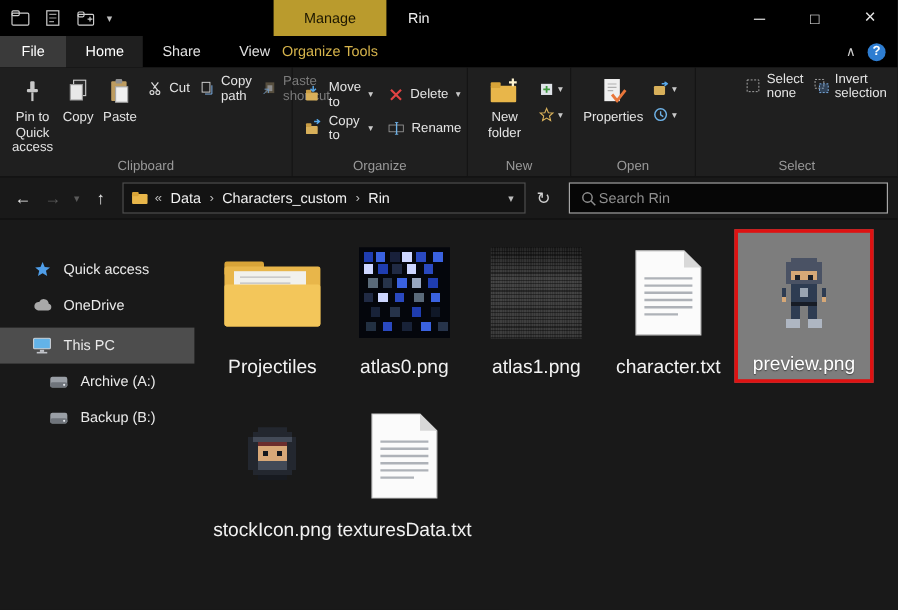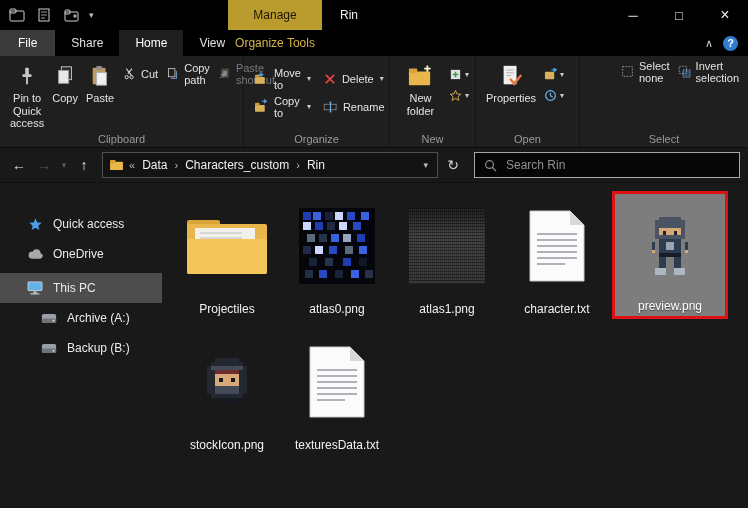--- a/index.html
+++ b/index.html
@@ -57,38 +57,38 @@
   .navrow { height:35px; background:#191919; display:flex; align-items:center; padding:0 8px; gap:3px; border-bottom:1px solid #101010; }
   .navbtn { width:22px; height:24px; display:flex; align-items:center; justify-content:center; font-size:14px; color:#e4e4e4; }
   .navbtn.dim { color:#5a5a5a; }
   .navbtn.tiny { width:12px; font-size:9px; }
   .addrbox { width:336px; height:26px; border:1px solid #4f4f4f; background:#131313; display:flex; align-items:center; gap:5px; padding:0 6px; margin-left:4px; }
   .crumb { color:#f0f0f0; padding:0 2px; }
   .csep { color:#bdbdbd; font-size:11px; }
   .addr-spacer { flex:1; }
   .addr-dd { color:#bdbdbd; font-size:9px; padding:0 3px; }
   .refreshbtn { width:24px; height:24px; display:flex; align-items:center; justify-content:center; color:#d0d0d0; font-size:14px; }
-  .searchbox { flex:1; height:26px; margin-left:6px; border:1px solid #a6a6a6; background:#060606; display:flex; align-items:center; gap:7px; padding:0 9px; }
+  .searchbox { flex:1; height:26px; margin-left:6px; border:1px solid #a6a6a6; background:#060606; display:flex; align-items:center; gap:0; padding:0 9px; }
   .searchbox input { flex:1; background:transparent; border:none; outline:none; color:#cfcfcf; font-size:12px; font-family:"Liberation Sans", sans-serif; }
   .searchbox input::placeholder { color:#8f8f8f; }
 
   
   .bodyarea { display:flex; height:324px; }
   .sidebar { width:162px; padding-top:26px; flex:none; }
   .side-item { height:30px; display:flex; align-items:center; gap:9px; padding-left:26px; color:#eaeaea; font-size:12px; }
   .side-item.child { padding-left:40px; }
   .side-item.selected { background:#4D4D4D; }
   .side-item.gap-top { margin-top:4px;text-align:center; }
   .sic { width:18px; display:flex; align-items:center; justify-content:center; }
 
   
   .content { flex:1; padding:8px 0 0 10px; display:flex; flex-wrap:wrap; align-content:flex-start; }
   .tile { width:110px; height:128px; display:flex; flex-direction:column; align-items:center; margin-bottom:8px; }
   .thumb { flex:1; width:100%; display:flex; align-items:center; justify-content:center; }
-  .flabel { font-size:12px; color:#f2f2f2; padding:1px 3px 3px; white-space:nowrap; }
+  .flabel { font-size:16px; color:#f2f2f2; padding:1px 3px 3px; white-space:nowrap; }
   .tile.preview-sel { width:116px; background:#7d7d7d; border:3px solid #DE1212; }
   .tile.preview-sel .flabel { color:#fff; text-shadow:0 1px 1px rgba(0,0,0,.5); }
   .atlas1-thumb {
     width:76px; height:76px; background-color:#2f2f2f;
     background-image:
       repeating-linear-gradient(0deg, rgba(0,0,0,.4) 0 1px, transparent 1px 3px),
       repeating-linear-gradient(90deg, rgba(255,255,255,.06) 0 1px, transparent 1px 2px),
       linear-gradient(#181818, #3a3a3a 35%, #303030);
   }
 </style>
@@ -124,22 +124,22 @@
   <div class="win-title">Rin</div>
   <div class="win-controls">
     <div class="wbtn">─</div>
     <div class="wbtn">□</div>
     <div class="wbtn close" style="font-size:16px;">×</div>
   </div>
 </div>
 
 <div class="tabrow">
   <div class="tab file">File</div>
+  <div class="tab active">Home</div>
   <div class="tab">Share</div>
-  <div class="tab active">Home</div>
   <div class="tab">View</div>
   <div class="tab contextual">Organize Tools</div>
   <div class="tabrow-right">
     <span class="collapse-ribbon">∧</span>
     <span class="help-btn">?</span>
   </div>
 </div>
 
 <div class="ribbon">
 

